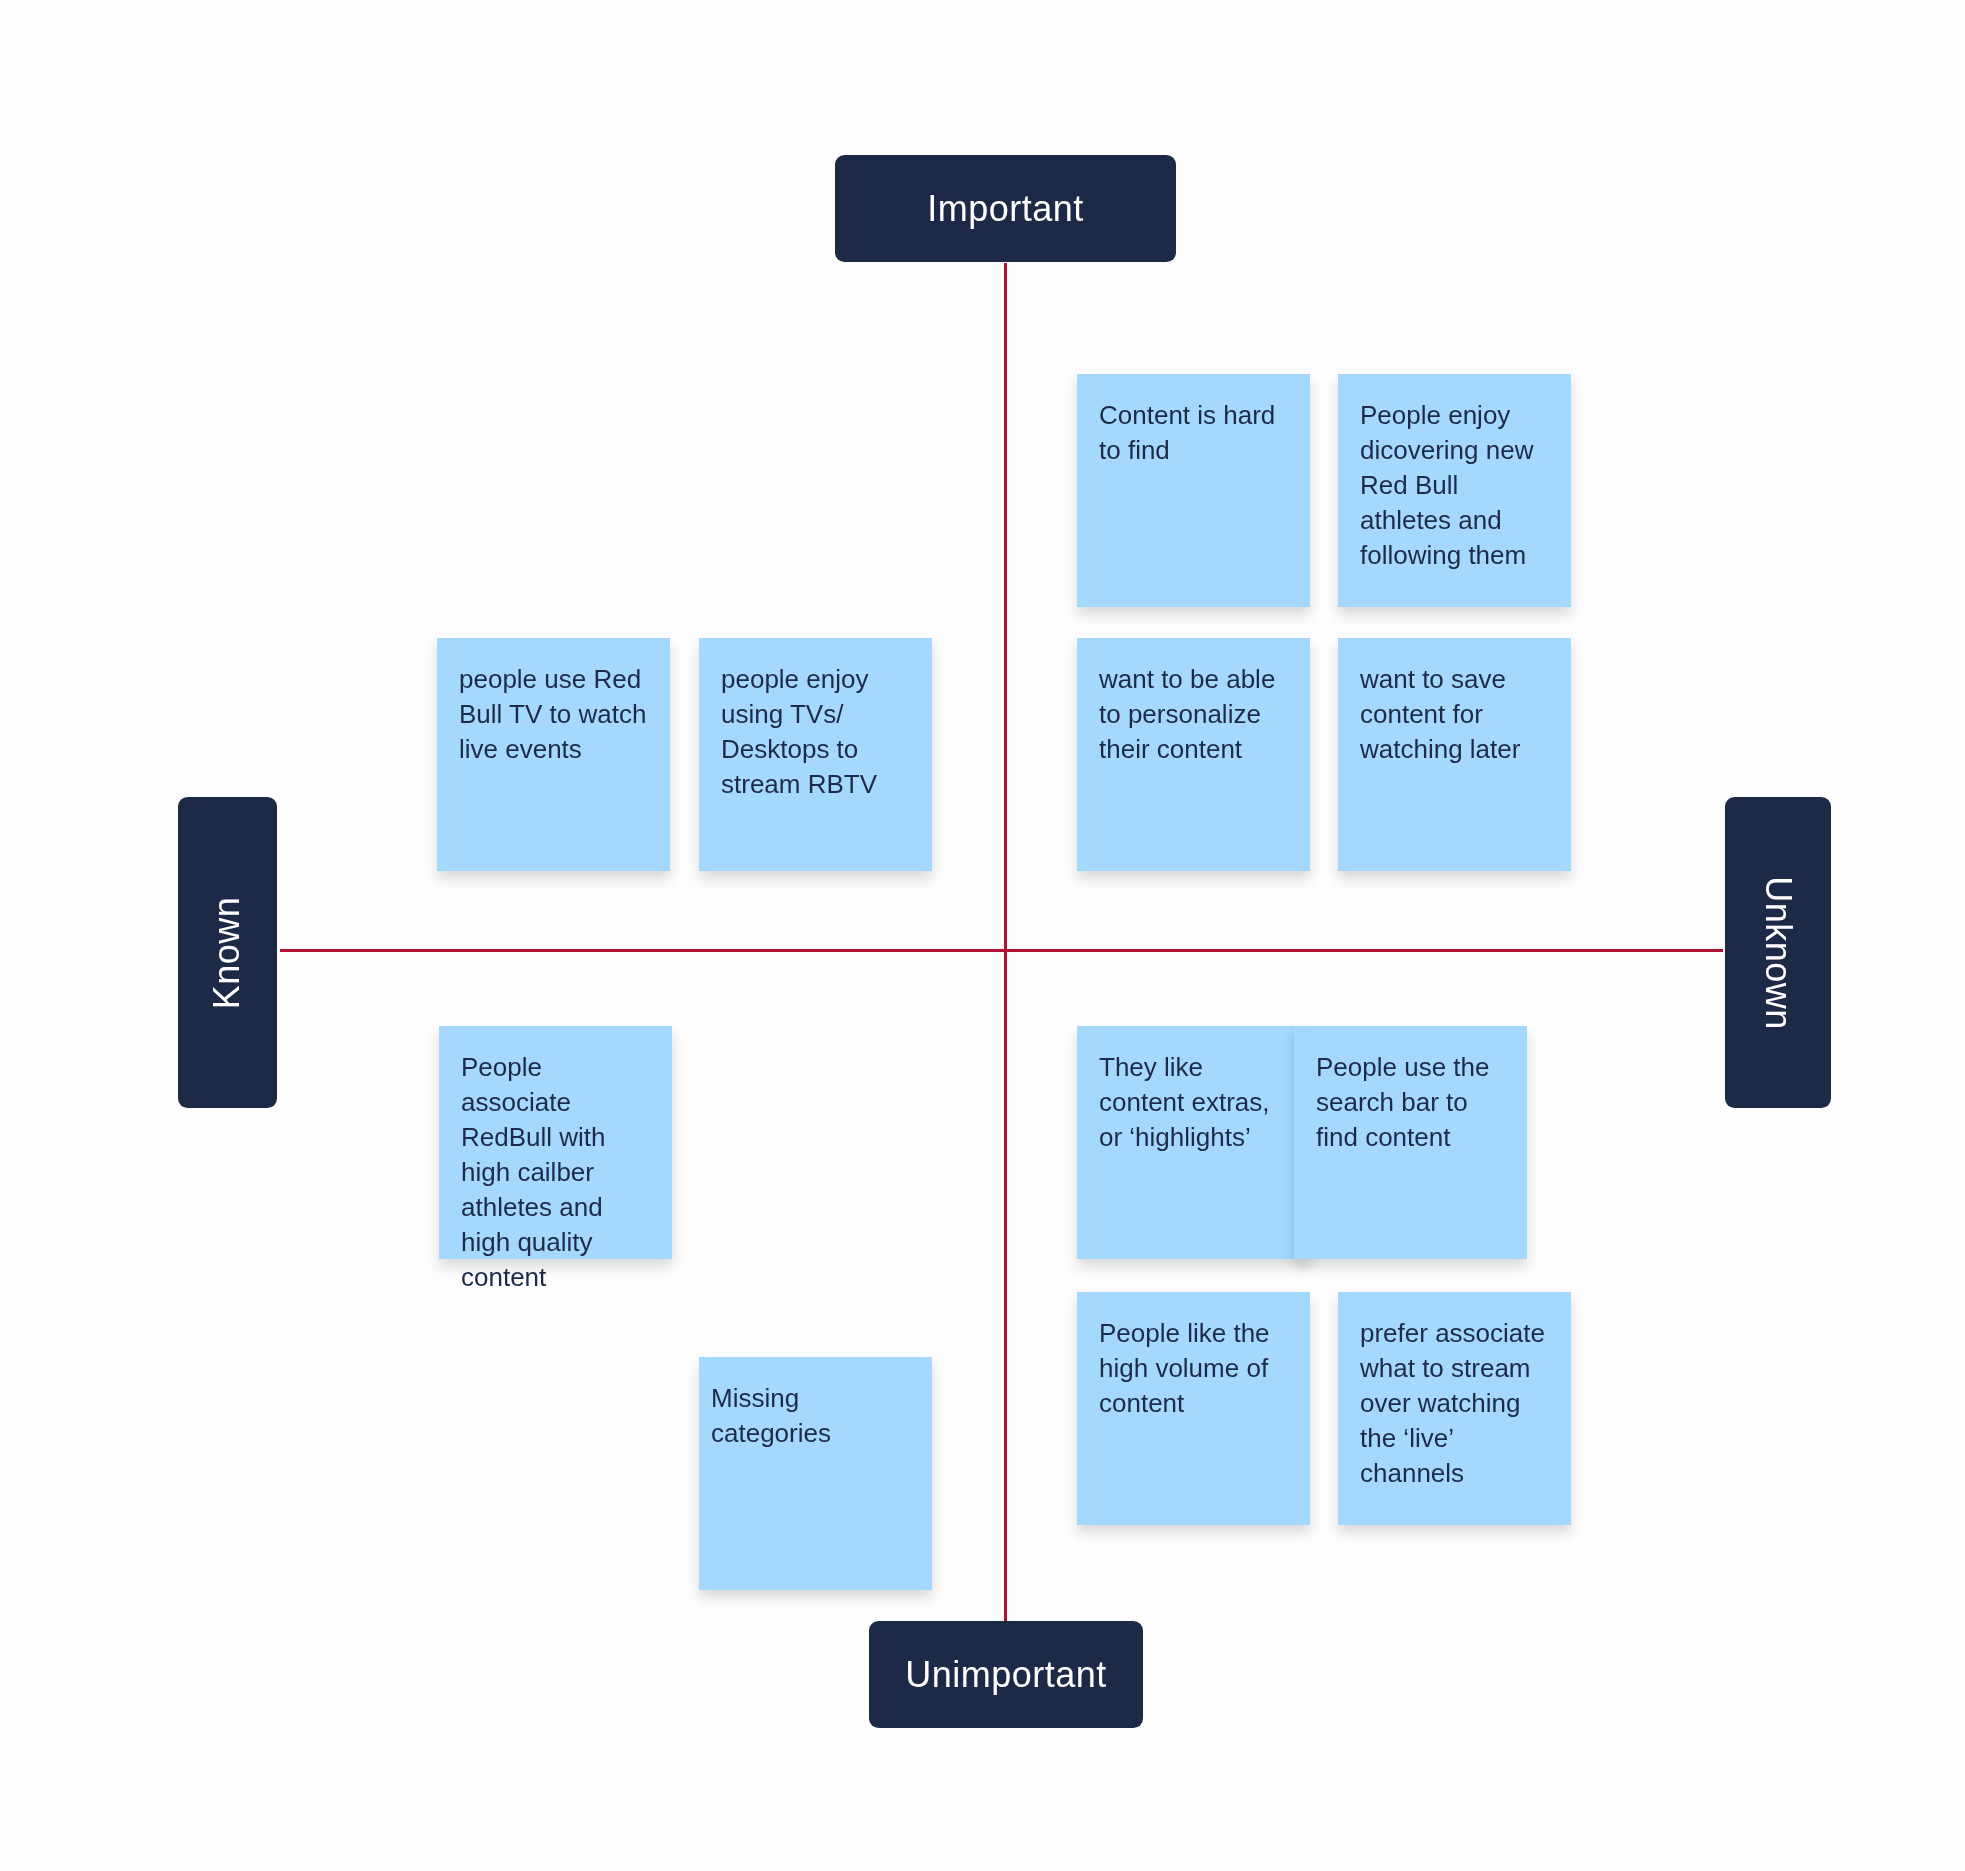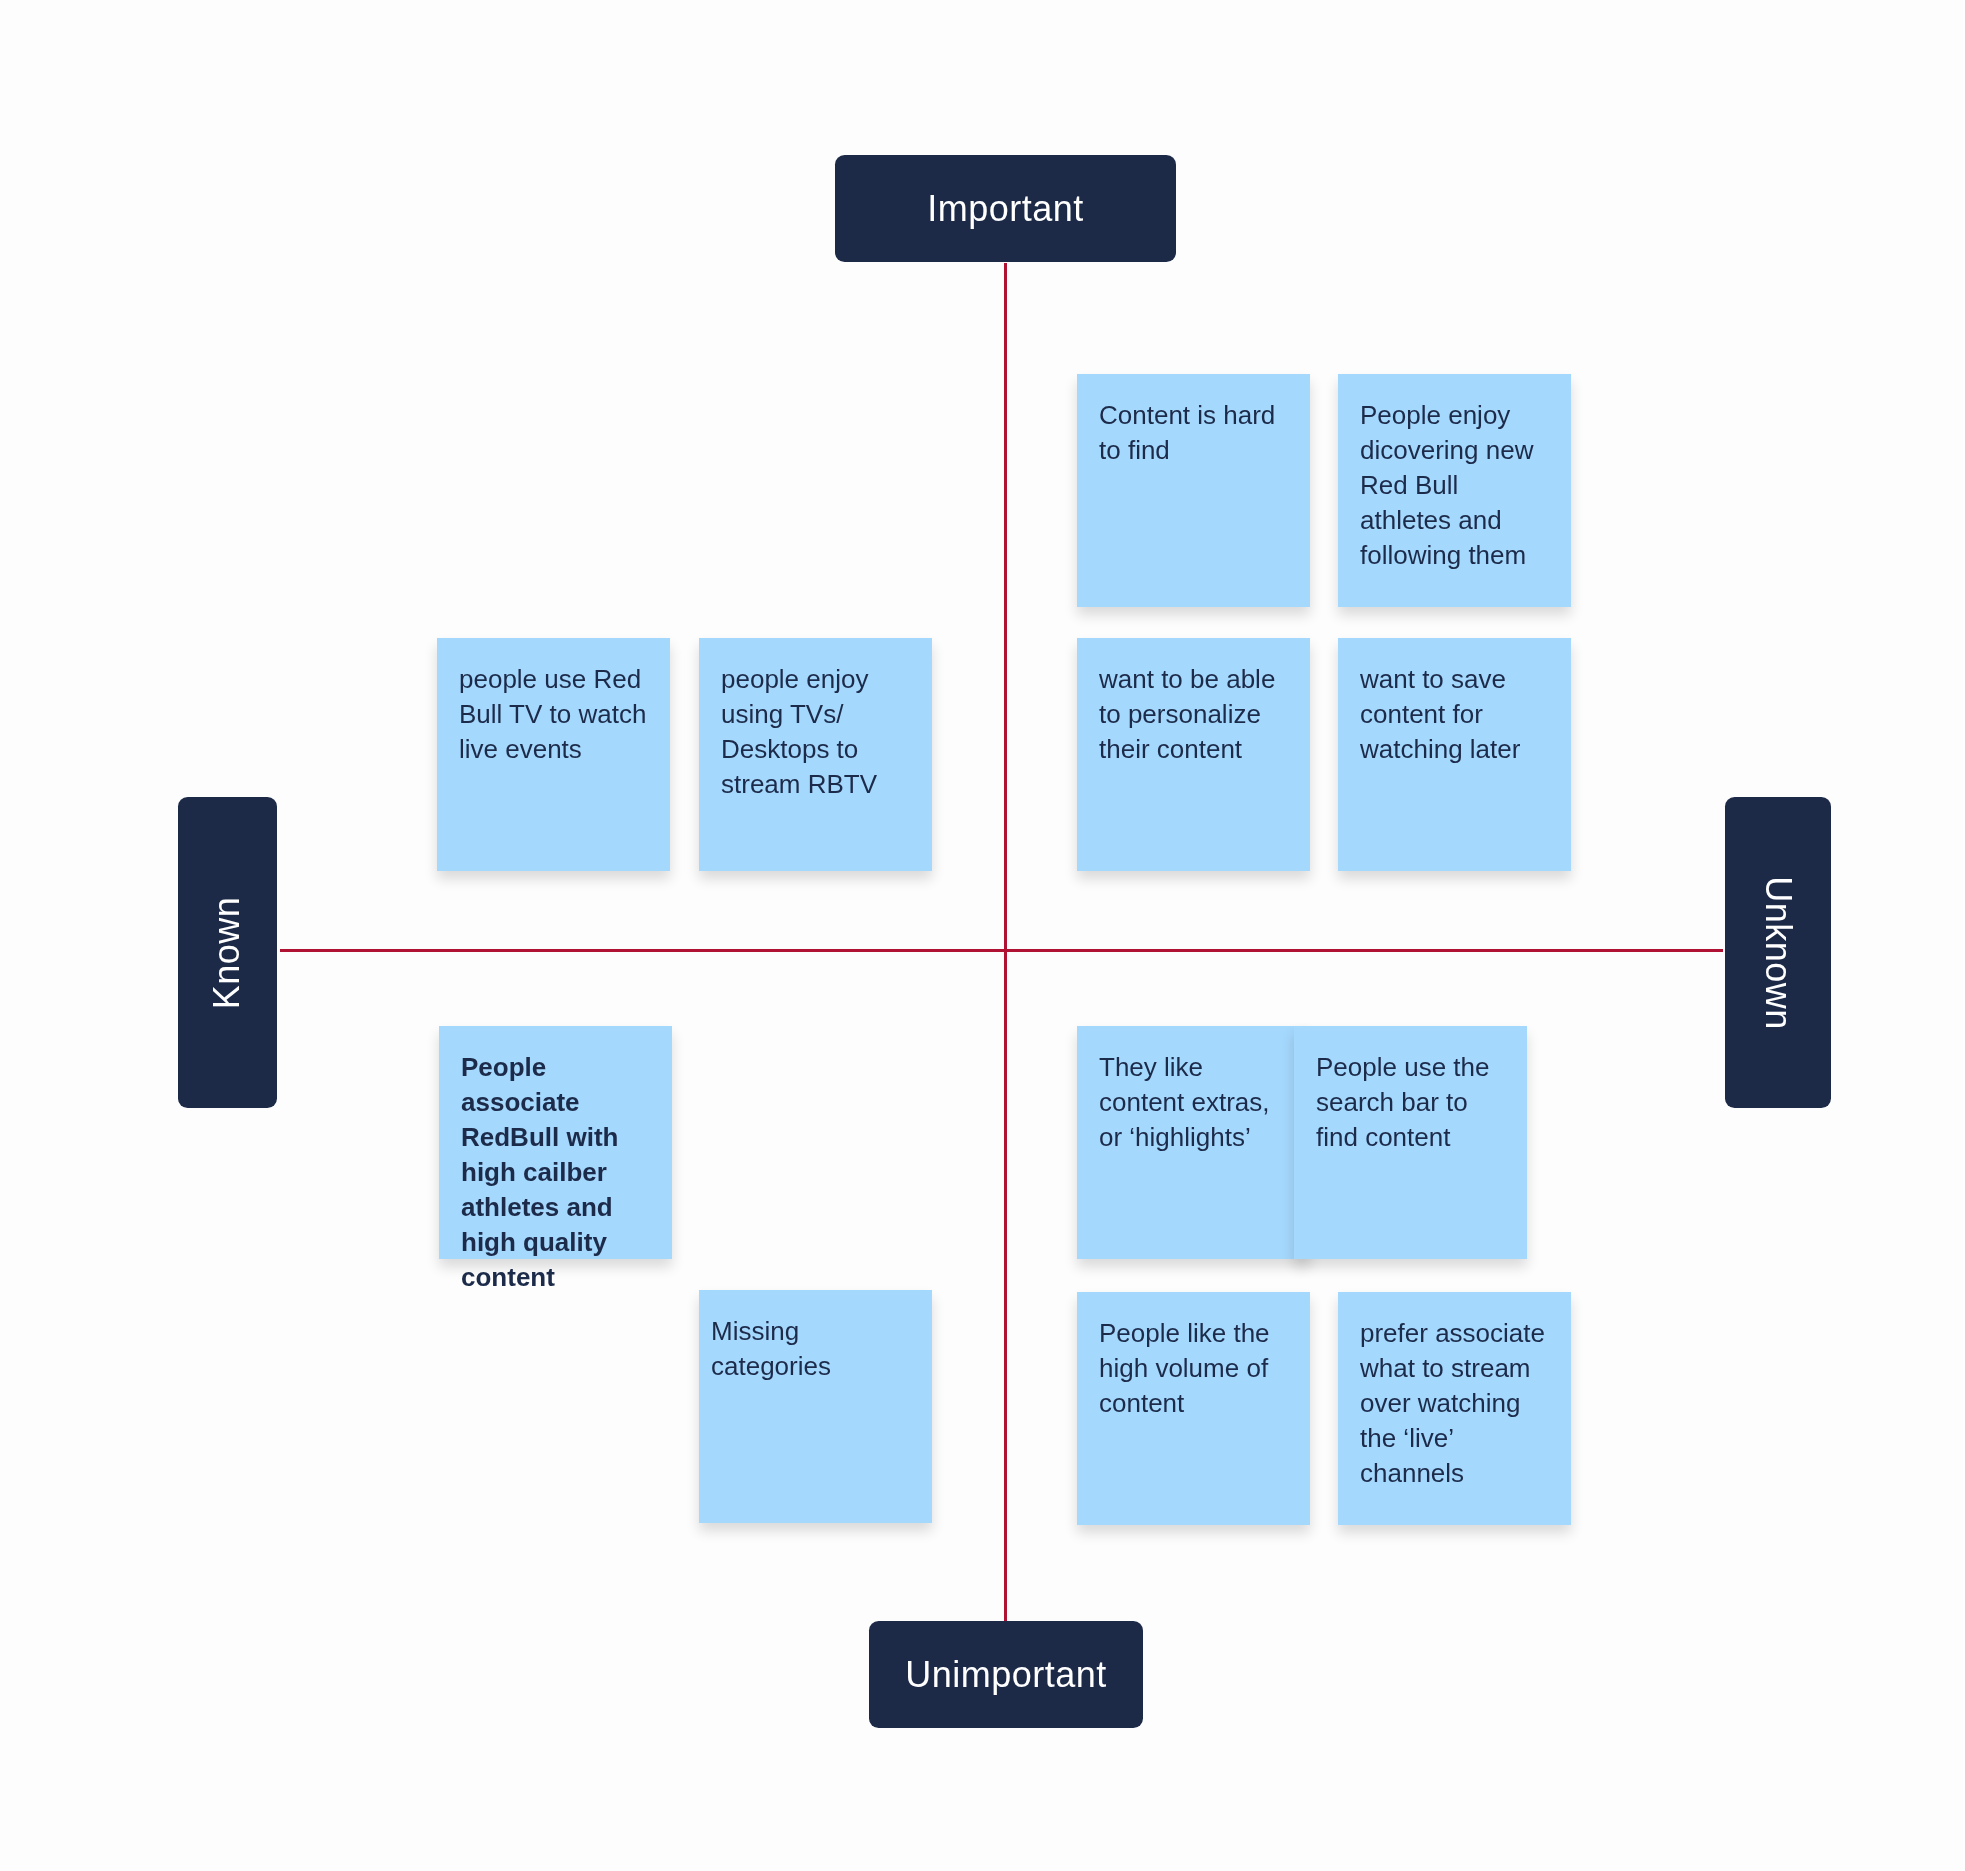--- a/index.html
+++ b/index.html
@@ -90,22 +90,22 @@
   </div>
 
   <div class="note" style="left:699px; top:638px;">people enjoy using TVs/ Desktops to stream RBTV</div>
   <div class="note" style="left:437px; top:638px;">people use Red Bull TV to watch live events</div>
 
   <div class="note" style="left:1077px; top:374px;">Content is hard to find</div>
   <div class="note" style="left:1338px; top:374px;">People enjoy dicovering new Red Bull athletes and following them</div>
   <div class="note" style="left:1077px; top:638px;">want to be able to personalize their content</div>
   <div class="note" style="left:1338px; top:638px;">want to save content for watching later</div>
 
-  <div class="note" style="left:439px; top:1026px;font-weight:bold;">People associate RedBull with high cailber athletes and high quality content</div>
-  <div class="note" style="left:699px; top:1290px;padding-left:12px;">Missing categories</div>
+  <div class="note" style="left:439px; top:1026px;">People associate RedBull with high cailber athletes and high quality content</div>
+  <div class="note" style="left:699px; top:1357px;padding-left:12px;">Missing categories</div>
 
   <div class="note" style="left:1077px; top:1026px;">They like content extras, or ‘highlights’</div>
   <div class="note" style="left:1294px; top:1026px;">People use the search bar to find content</div>
   <div class="note" style="left:1077px; top:1292px;">People like the high volume of content</div>
   <div class="note" style="left:1338px; top:1292px;">prefer associate what to stream over watching the ‘live’ channels</div>
 
 </div>
 
 
 </body></html>

